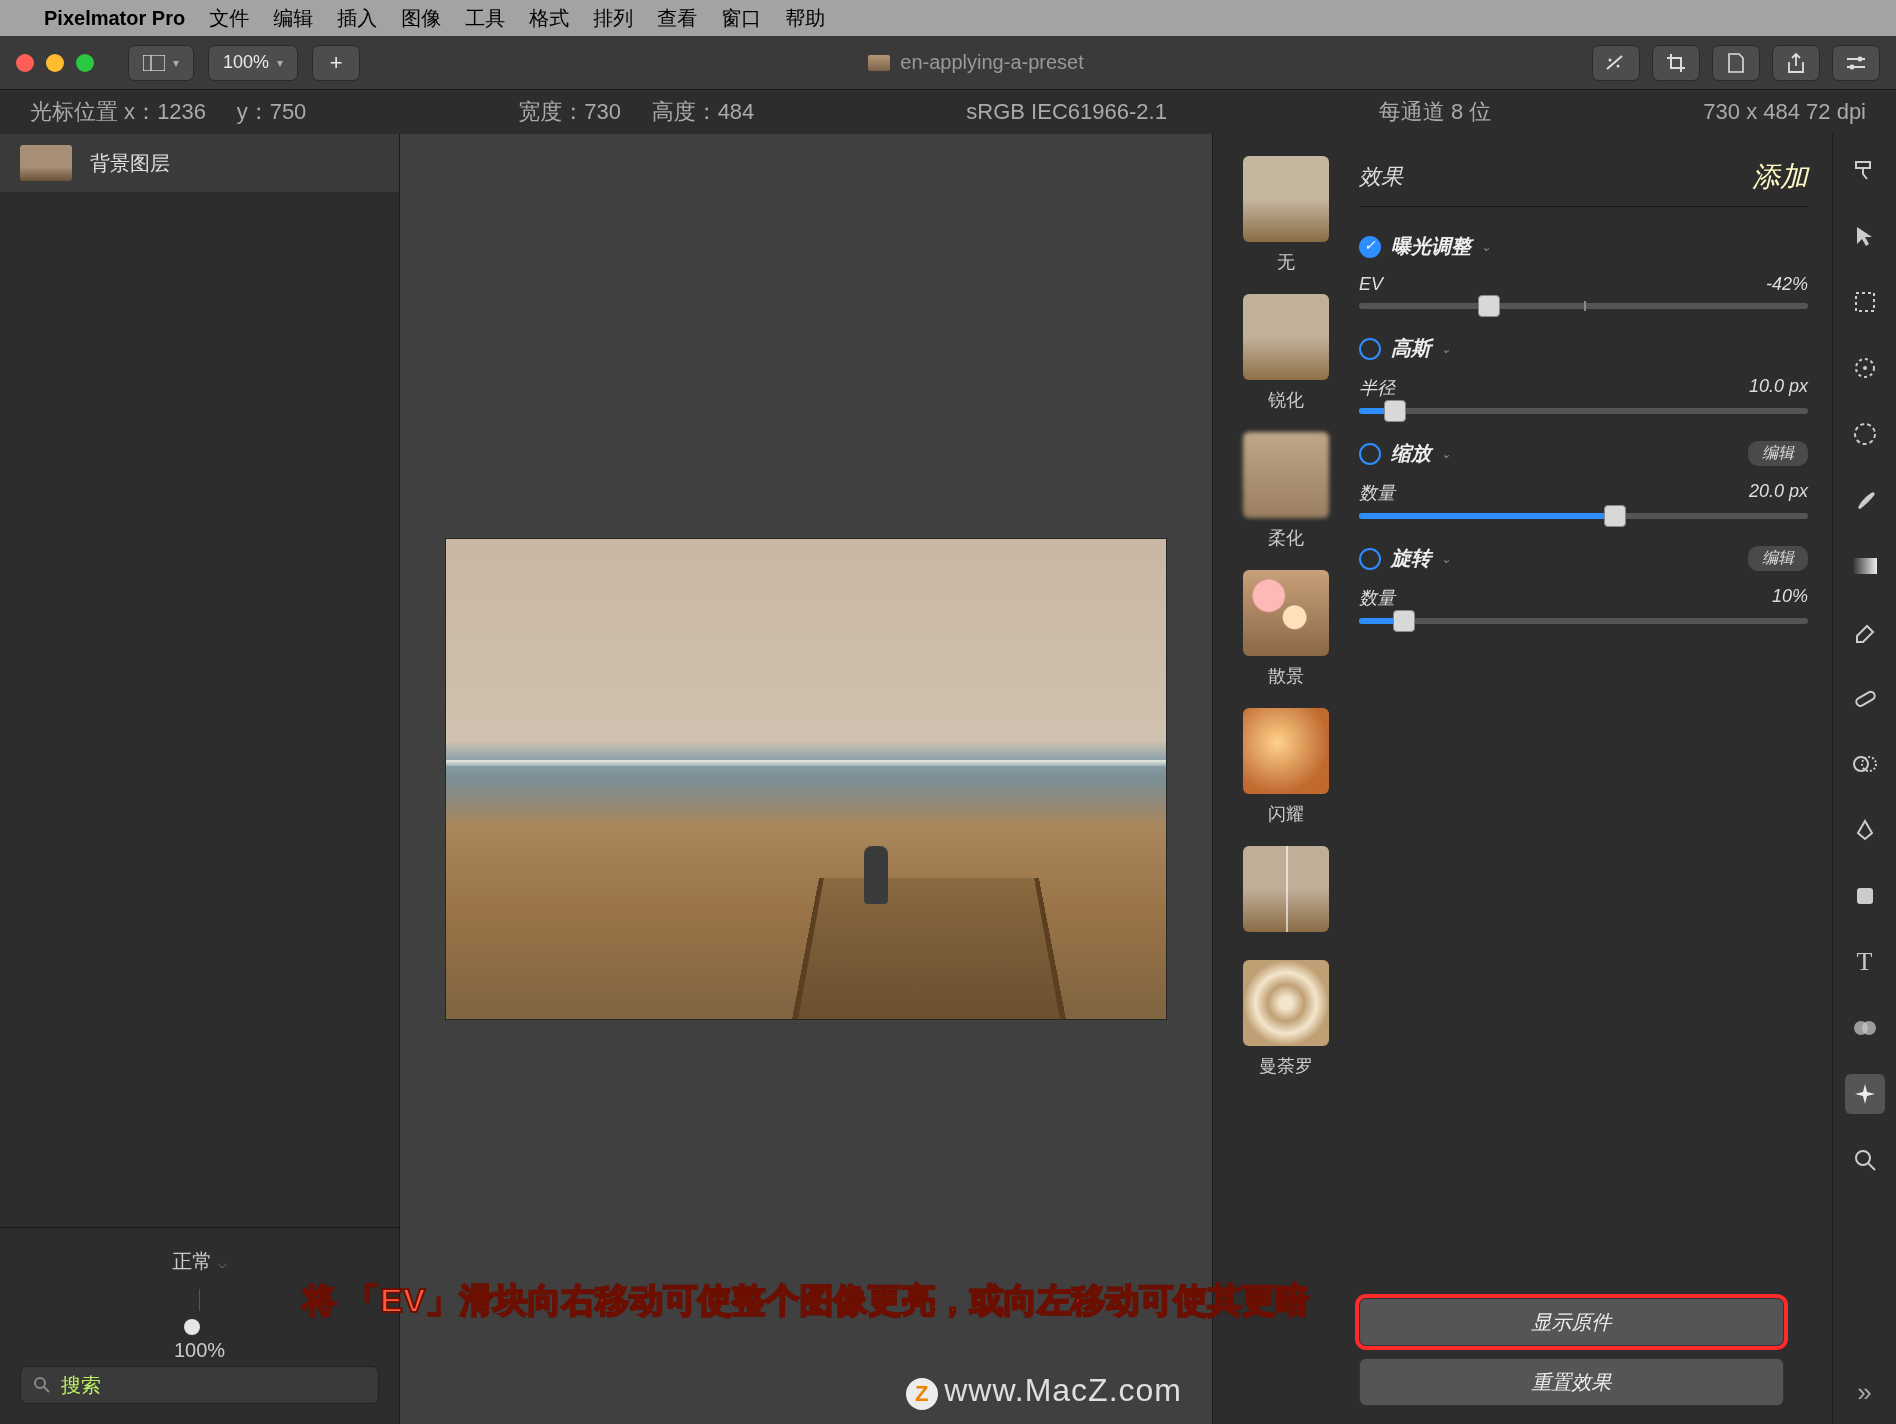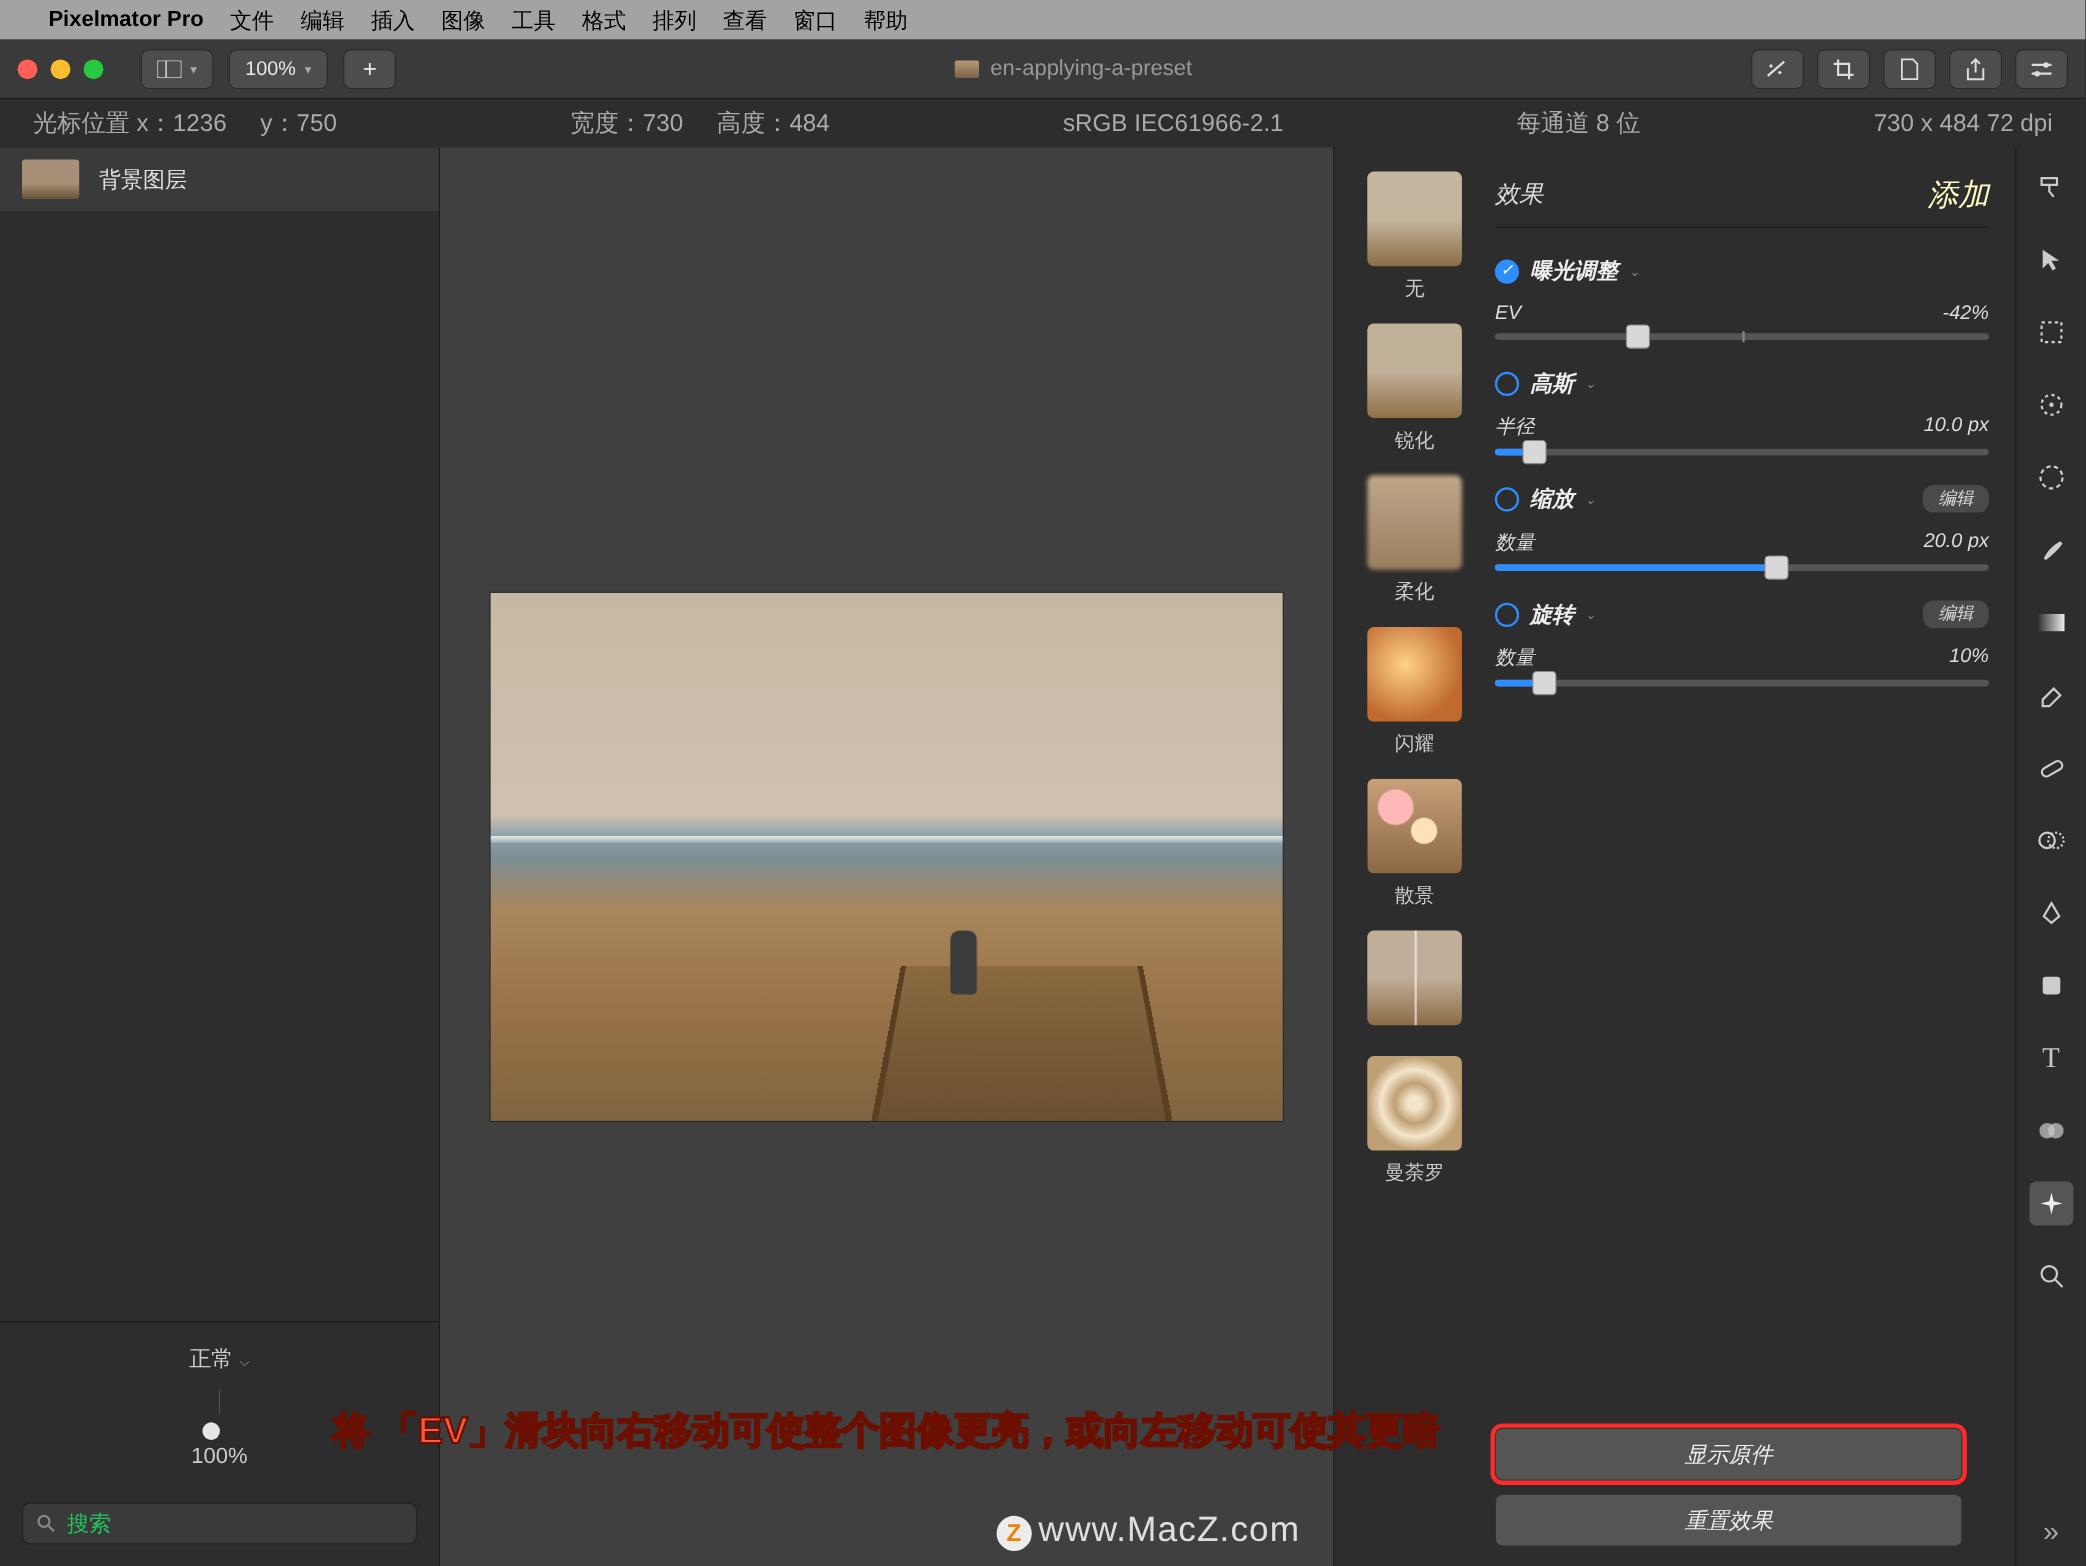--- a/index.html
+++ b/index.html
@@ -33,21 +33,21 @@
 
 
 .layers { width: 400px; background: #2d2d2d; border-right: 1px solid #1a1a1a; display: flex; flex-direction: column; }
 .layer-row { height: 58px; display: flex; align-items: center; gap: 18px; padding: 0 20px; background: #3a3a3a; }
 .layer-row .lthumb { width: 52px; height: 36px; background: linear-gradient(#a89078 60%,#6a5238); border-radius: 3px; }
 .layers-footer { margin-top: auto; padding: 20px; border-top: 1px solid #1a1a1a; }
 .blendrow { display: flex; align-items: center; gap: 14px; font-size: 20px; color: #ccc; flex-direction: column; }
 .blendrow .sep { width: 1px; height: 22px; background: #555; }
 .blendrow .track { flex: 1; height: 4px; background: #5a5a5a; border-radius: 2px; position: relative; }
 .blendrow .track .knob { position: absolute; right: 0; top: -6px; width: 16px; height: 16px; background: #e6e6e6; border-radius: 50%; }
-.searchrow { margin-top: 30px; display: flex; align-items: center; gap: 10px; background: #3a3a3a; border: 1px solid #222; border-radius: 7px; height: 38px; padding: 0 12px; font-size: 20px; color: #22c55e; }
+.searchrow { margin-top: 4px; display: flex; align-items: center; gap: 10px; background: #3a3a3a; border: 1px solid #222; border-radius: 7px; height: 38px; padding: 0 12px; font-size: 20px; color: #bef264; }
 
 
 .canvas { flex: 1; background: #404040; display: flex; align-items: center; justify-content: center; position: relative; }
 .canvas-img { width: 720px; height: 480px; background: linear-gradient(to bottom,#c8b7a2 0%,#d0c2b0 42%,#8ea2ac 46%,#7b8e95 50%,#a9865c 60%,#9a7348 78%,#7f6440 100%); position: relative; box-shadow: 0 0 0 1px rgba(0,0,0,.4); overflow:hidden;}
 .canvas-img::after{content:"";position:absolute;left:0;right:0;top:46%;height:6px;background:linear-gradient(#e9e9e0,#9fb3ba);} 
 .canvas-img .board{position:absolute;left:48%;bottom:0;width:38%;height:48%;background:linear-gradient(#8a6a40,#6b5030);transform:perspective(600px) rotateX(40deg);transform-origin:bottom;border-left:6px solid #5a4020;border-right:6px solid #5a4020;}
 .canvas-img .person{position:absolute;left:58%;bottom:24%;width:24px;height:58px;background:#3a3c3c;border-radius:8px 8px 4px 4px;}
 .overlay-text { position: absolute; bottom: 100px; left: 50%; transform: translateX(-50%); font-size: 34px; font-weight: 700; color: #ff5a3c; -webkit-text-stroke: 2px #6c0e00; text-shadow: 0 0 1px #000; white-space: nowrap; }
 .watermark { position: absolute; right: 30px; bottom: 14px; font-size: 32px; color: #f0f0f0; opacity: .9; letter-spacing: 1px; }
 .wm-badge { display:inline-block;width:32px;height:32px;border-radius:50%;background:#fff;color:#ff8a00;font-weight:700;text-align:center;line-height:32px;font-size:22px;margin-right:6px;}
@@ -225,22 +225,22 @@
     <div class="overlay-text">将 「EV」滑块向右移动可使整个图像更亮，或向左移动可使其更暗</div>
     <div class="watermark"><span class="wm-badge">Z</span><span>www.MacZ.com</span></div>
   </div>
 
   <div class="effects">
     <div class="effects-body">
       <div class="preset-col">
         <div class="preset"><div class="pth none"></div><span>无</span></div>
         <div class="preset"><div class="pth sharpen"></div><span>锐化</span></div>
         <div class="preset"><div class="pth soften"></div><span>柔化</span></div>
+        <div class="preset"><div class="pth bokeh"></div><span>散景</span></div>
         <div class="preset"><div class="pth sparkle"></div><span>闪耀</span></div>
-        <div class="preset"><div class="pth bokeh"></div><span>散景</span></div>
         <div class="preset"><div class="pth preset6"></div><span></span></div>
         <div class="preset"><div class="pth mandala"></div><span>曼荼罗</span></div>
       </div>
       <div class="controls-col">
         <div class="effects-head" style="padding:6px 0 10px;border-bottom:1px solid #1a1a1a;">
           <span class="title">效果</span>
           <span class="add" style="margin-left:auto;">添加</span>
         </div>
 
         <div class="eff">

